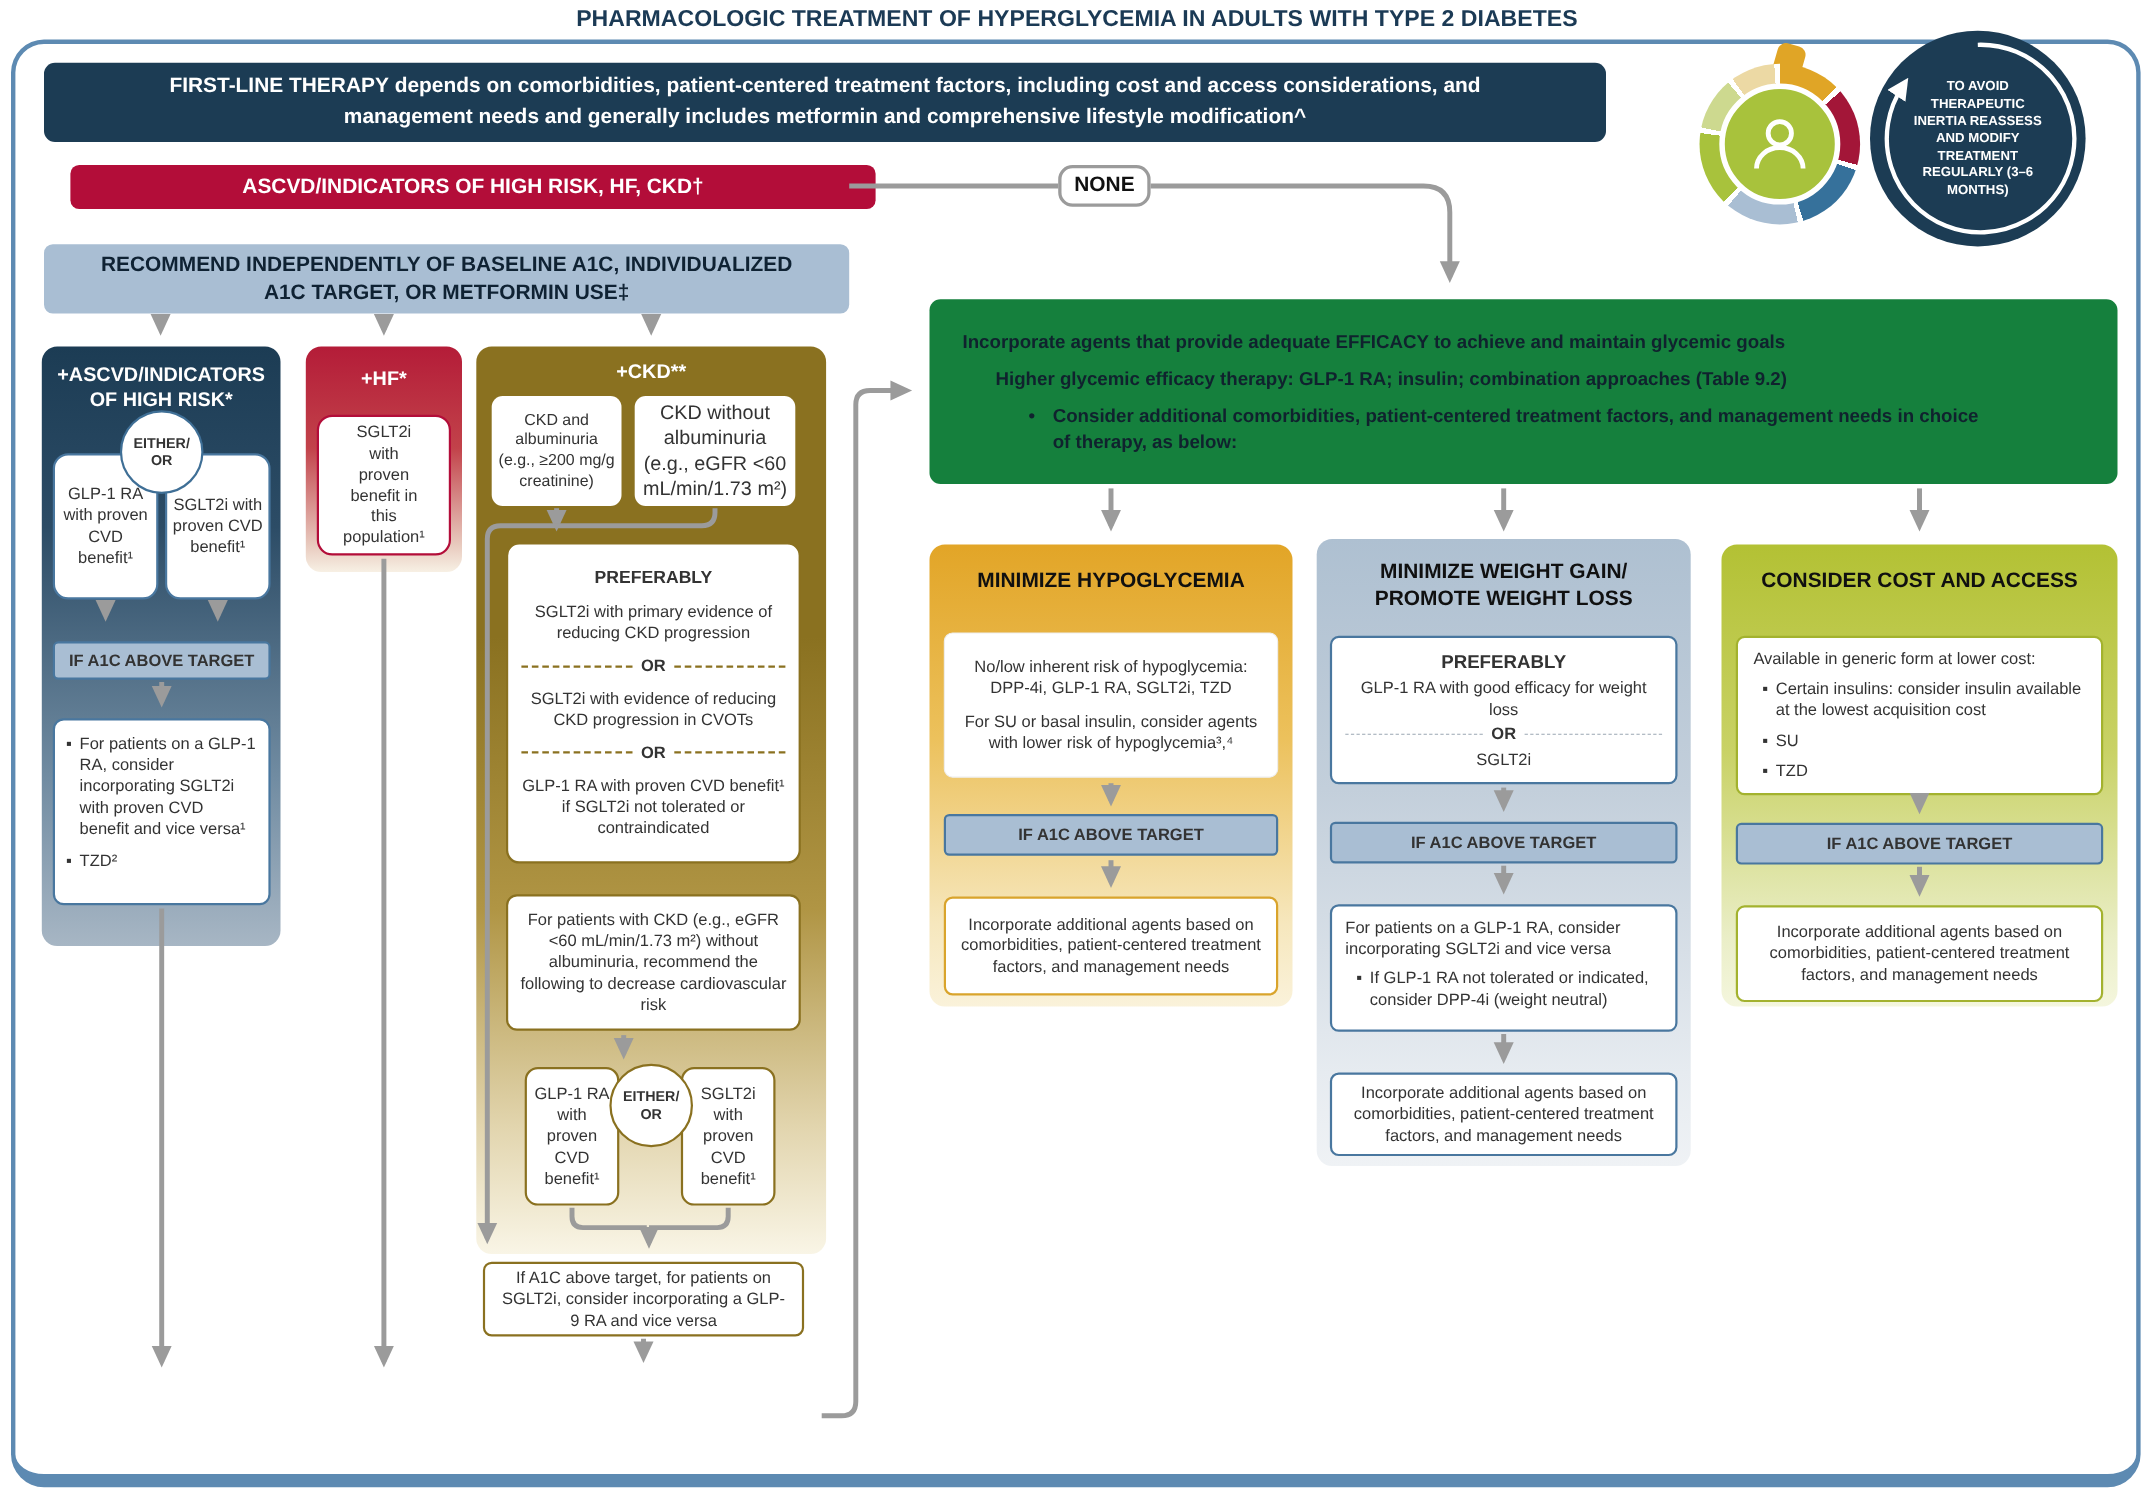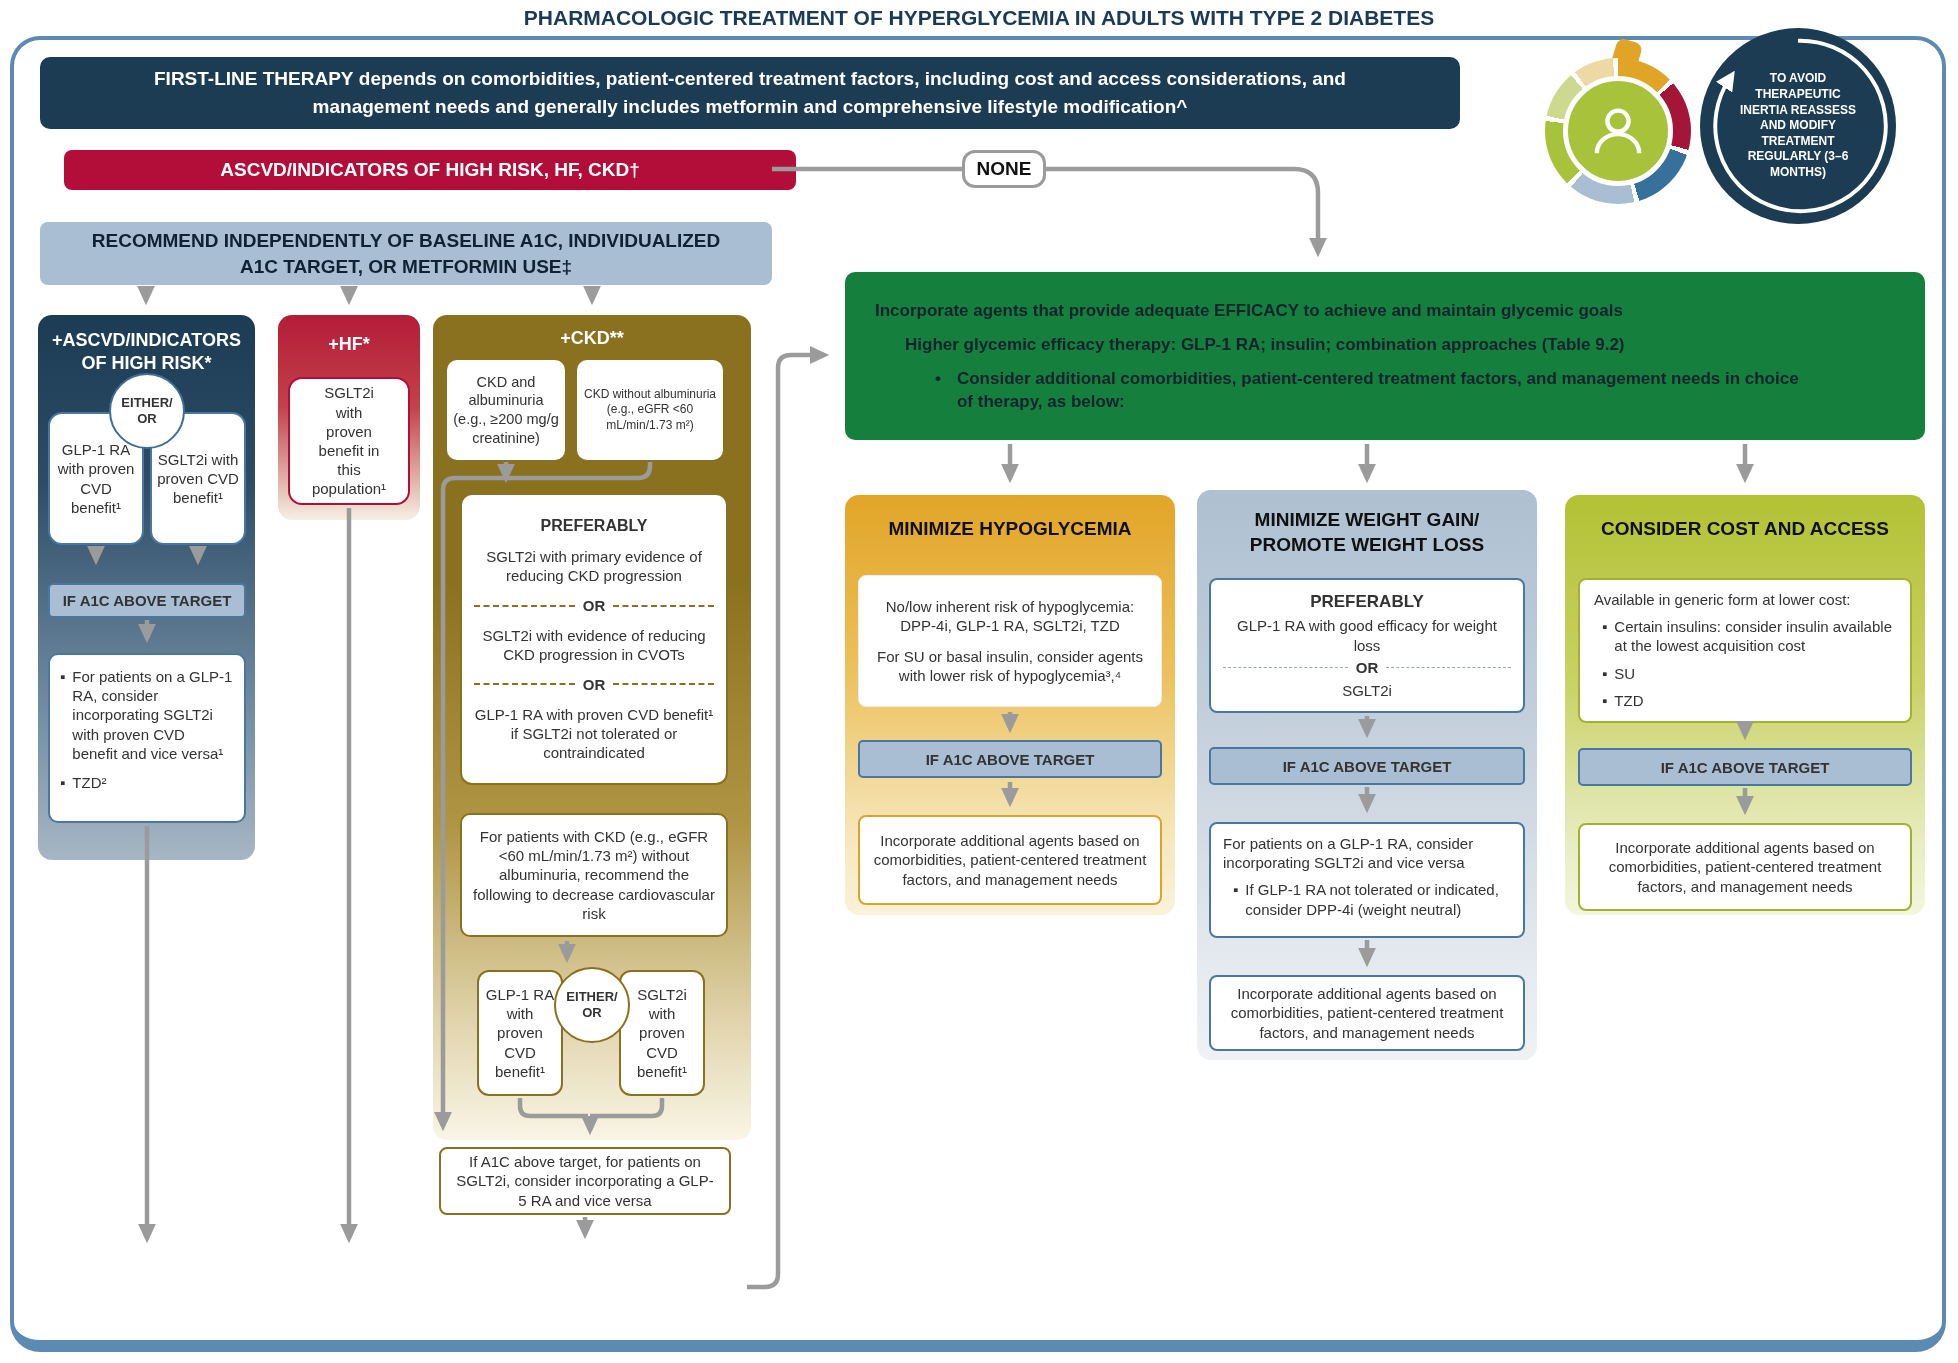--- a/index.html
+++ b/index.html
@@ -138,38 +138,38 @@
   </div>
 
   <div class="col col-hf">
     <div class="col-head" style="top:18px;">+HF*</div>
     <div class="wbox bdr-red" style="left:10px;top:62px;width:122px;height:128px;border-radius:14px;padding:22px;">SGLT2i with proven benefit in this population¹</div>
   </div>
 
   <div class="col col-ckd">
     <div class="col-head" style="top:12px;">+CKD**</div>
     <div class="wbox" style="left:14px;top:45px;width:118px;height:100px;border-radius:10px;padding:4px;font-size:14.5px;">CKD and albuminuria (e.g., ≥200 mg/g creatinine)</div>
-    <div class="wbox" style="left:144px;top:45px;width:146px;height:100px;border-radius:10px;padding:4px;font-size:12px;">CKD without albuminuria (e.g., eGFR &lt;60 mL/min/1.73 m²)</div>
+    <div class="wbox" style="left:144px;top:45px;width:146px;height:100px;border-radius:10px;padding:4px;font-size:18px;">CKD without albuminuria (e.g., eGFR &lt;60 mL/min/1.73 m²)</div>
     <div class="wbox bdr-gold" style="left:27px;top:178px;width:268px;height:292px;border-radius:12px;padding:10px 12px;flex-direction:column;justify-content:space-evenly;align-items:stretch;">
       <div style="font-weight:bold;font-size:16px;">PREFERABLY</div>
       <div>SGLT2i with primary evidence of reducing CKD progression</div>
       <div class="orline">
           <span>OR</span>
         </div>
       <div>SGLT2i with evidence of reducing CKD progression in CVOTs</div>
       <div class="orline">
           <span>OR</span>
         </div>
       <div>GLP-1 RA with proven CVD benefit¹ if SGLT2i not tolerated or contraindicated</div>
     </div>
     <div class="wbox bdr-gold" style="left:27px;top:498px;width:268px;height:124px;border-radius:10px;padding:6px 10px;">For patients with CKD (e.g., eGFR &lt;60 mL/min/1.73 m²) without albuminuria, recommend the following to decrease cardiovascular risk</div>
     <div class="wbox bdr-gold" style="left:44px;top:655px;width:86px;height:126px;border-radius:12px;padding:4px;">GLP-1 RA with proven CVD benefit¹</div>
     <div class="wbox bdr-gold" style="left:186px;top:655px;width:86px;height:126px;border-radius:12px;padding:4px;">SGLT2i with proven CVD benefit¹</div>
     <div class="circle-or" style="left:121px;top:652px;width:76px;height:76px;border:2.5px solid #8a7120;padding:6px;">EITHER/ OR</div>
-    <div class="wbox bdr-gold" style="left:6px;top:832px;width:292px;height:68px;border-radius:8px;padding:4px 14px;">If A1C above target, for patients on SGLT2i, consider incorporating a GLP-5 RA and vice versa</div>
+    <div class="wbox bdr-gold" style="left:6px;top:832px;width:292px;height:68px;border-radius:8px;padding:4px 14px;">If A1C above target, for patients on SGLT2i, consider incorporating a GLP-9 RA and vice versa</div>
   </div>
 
   <div class="abs effbox">
     <div style="margin-left:4px;">Incorporate agents that provide adequate EFFICACY to achieve and maintain glycemic goals</div>
     <div style="margin-left:34px;margin-top:11px;">Higher glycemic efficacy therapy: GLP-1 RA; insulin; combination approaches (Table 9.2)</div>
     <div class="blt" style="margin-left:64px;margin-top:11px;gap:16px;width:880px;">
       <span class="mk">•</span>
       <span>Consider additional comorbidities, patient-centered treatment factors, and management needs in choice of therapy, as below:</span>
     </div>
   </div>

